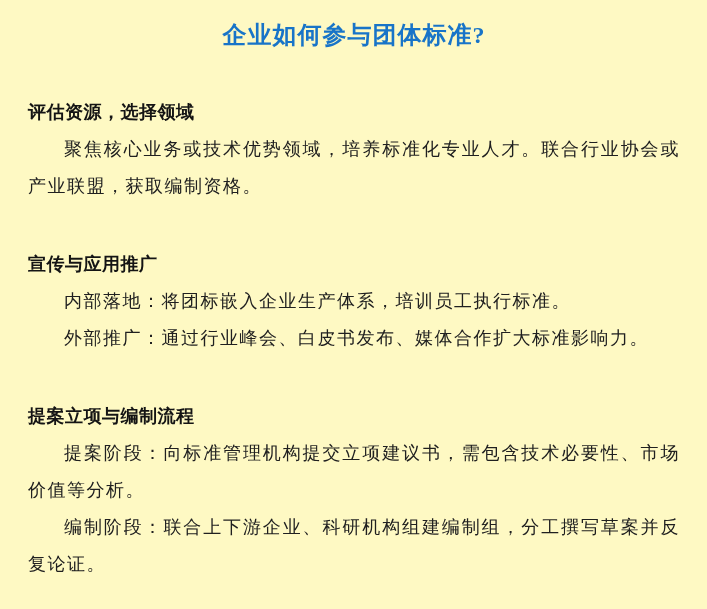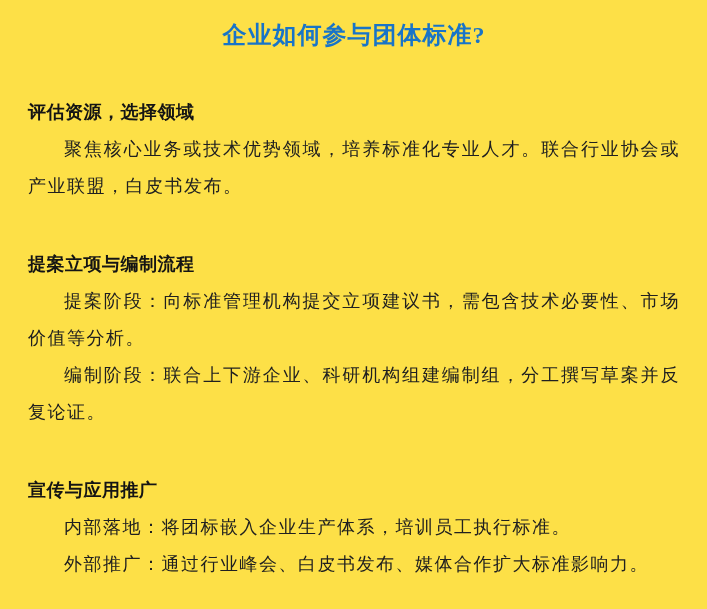--- a/index.html
+++ b/index.html
@@ -11,21 +11,21 @@
     width: 707px;
     height: 609px;
     overflow: hidden;
     font-family: "Liberation Serif", "DejaVu Serif", serif;
   }
   .doc {
     box-sizing: border-box;
     width: 707px;
     height: 609px;
     padding: 14px 27px 0 28px;
-    background: #fde047;
+    background: #fef9c3;
   }
   .title {
     margin: 0;
     text-align: center;
     font-size: 24px;
     line-height: 42px;
     font-weight: bold;
     letter-spacing: 1px;
     color: #1874c8;
   }
@@ -51,26 +51,26 @@
   }
 </style>
 </head>
 <body>
 
 <div class="doc">
   <h1 class="title">企业如何参与团体标准?</h1>
   <div id="sections">
       <div class="section">
         <h2>评估资源，选择领域</h2>
-        <p>聚焦核心业务或技术优势领域，培养标准化专业人才。联合行业协会或产业联盟，白皮书发布。</p>
+        <p>聚焦核心业务或技术优势领域，培养标准化专业人才。联合行业协会或产业联盟，获取编制资格。</p>
+      </div>
+      <div class="section">
+        <h2>宣传与应用推广</h2>
+        <p>内部落地：将团标嵌入企业生产体系，培训员工执行标准。</p>
+        <p>外部推广：通过行业峰会、白皮书发布、媒体合作扩大标准影响力。</p>
       </div>
       <div class="section">
         <h2>提案立项与编制流程</h2>
         <p>提案阶段：向标准管理机构提交立项建议书，需包含技术必要性、市场价值等分析。</p>
         <p>编制阶段：联合上下游企业、科研机构组建编制组，分工撰写草案并反复论证。</p>
       </div>
-      <div class="section">
-        <h2>宣传与应用推广</h2>
-        <p>内部落地：将团标嵌入企业生产体系，培训员工执行标准。</p>
-        <p>外部推广：通过行业峰会、白皮书发布、媒体合作扩大标准影响力。</p>
-      </div>
     </div>
 </div>
 
 </body></html>

